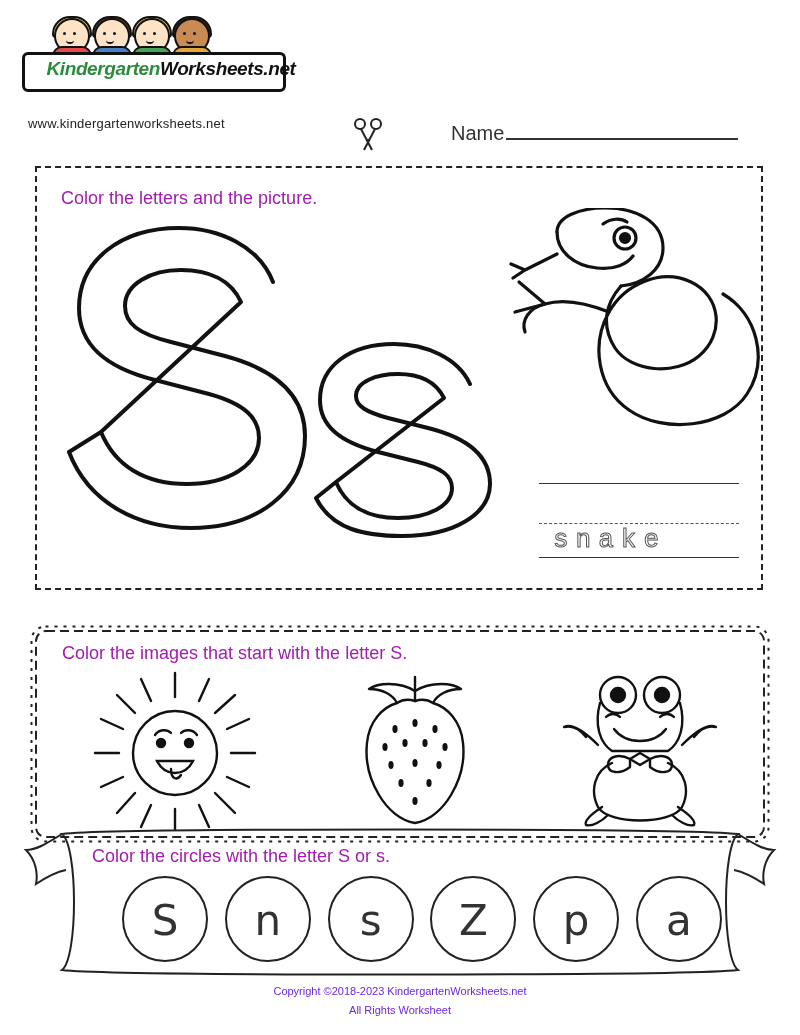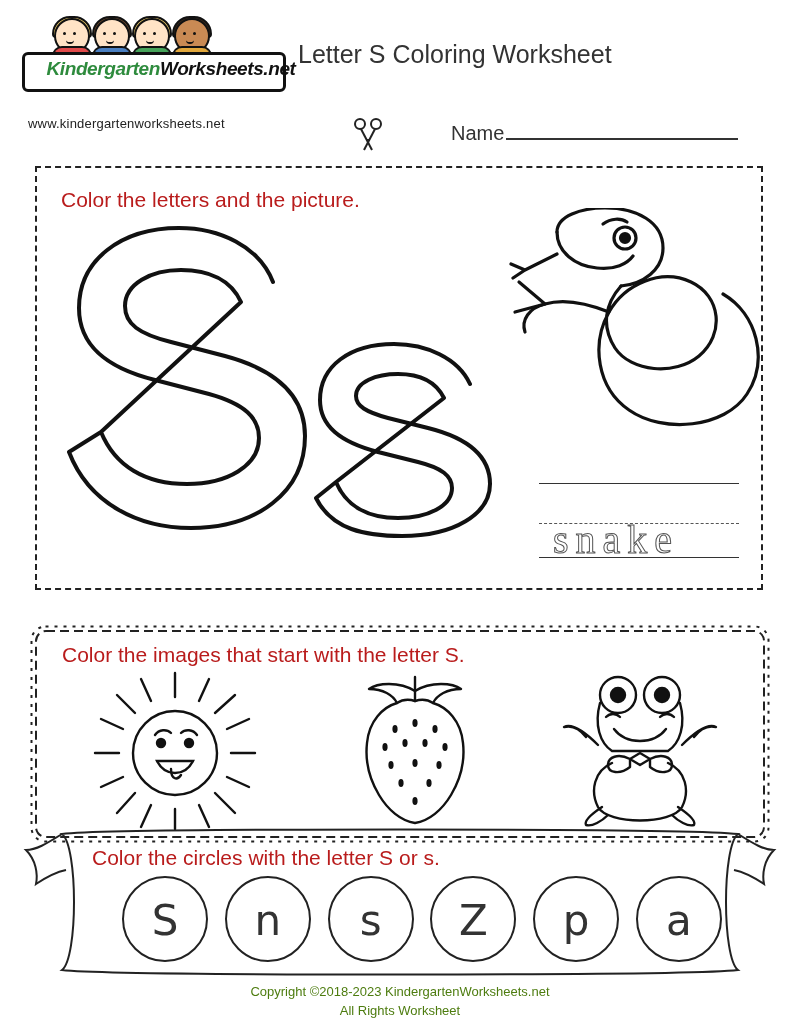--- a/index.html
+++ b/index.html
@@ -179,22 +179,22 @@
   .section1 {
     position: absolute;
     left: 35px;
     top: 166px;
     width: 728px;
     height: 424px;
     border: 2px dashed #222;
     box-sizing: border-box;
   }
   .instruction {
-    font-size: 21px;
-    color: #b91c1c;
+    font-size: 18px;
+    color: #a21caf;
   }
   .s1-instruction {
     position: absolute;
     left: 24px;
     top: 20px;
   }
 
   .letter-big {
     position: absolute;
     left: 22px;
@@ -232,25 +232,25 @@
   .word-lines .ln.top { top: 0px; }
   .word-lines .ln.mid {
     top: 40px;
     border-top: 1.5px dashed #555;
   }
   .word-lines .ln.bot { top: 74px; }
   .traced-word {
     position: absolute;
     left: 14px;
     top: 40px;
-    font-size: 40px;
+    font-size: 26px;
     letter-spacing: 7px;
     color: transparent;
     -webkit-text-stroke: 1px #555;
-    font-family: Liberation Serif, serif;
+    font-family: Liberation Mono, monospace;
     line-height: 34px;
   }
 
   
   .section2 {
     position: absolute;
     left: 30px;
     top: 625px;
     width: 740px;
     height: 218px;
@@ -317,22 +317,22 @@
     box-sizing: border-box;
   }
 
   
   .footer {
     position: absolute;
     left: 0;
     top: 982px;
     width: 800px;
     text-align: center;
-    font-size: 13px;
-    color: #4d7c0f;
+    font-size: 11px;
+    color: #6d28d9;
     line-height: 19px;
   }
 </style>
 </head>
 <body>
 
 <div class="header">
 
   <div class="logo-wrap">
     <div class="logo-kids">
@@ -370,21 +370,20 @@
       </div>
     </div>
     <div class="logo-bar"></div>
     <div class="logo-text">
       <span class="green">Kindergarten</span><span class="black">Worksheets.net</span>
     </div>
   </div>
 
   <div class="site-url">www.kindergartenworksheets.net</div>
 
-  <div class="worksheet-title">Letter S Coloring Worksheet</div>
 
   <div class="scissors">
     <svg viewBox="0 0 40 34" width="40" height="34" fill="none" stroke="#222" stroke-width="2">
       <circle cx="12" cy="6" r="5"></circle>
       <circle cx="28" cy="6" r="5"></circle>
       <path d="M13 11 L24 32"></path>
       <path d="M27 11 L16 32"></path>
       <path d="M18 22 L22 22"></path>
     </svg>
   </div>

